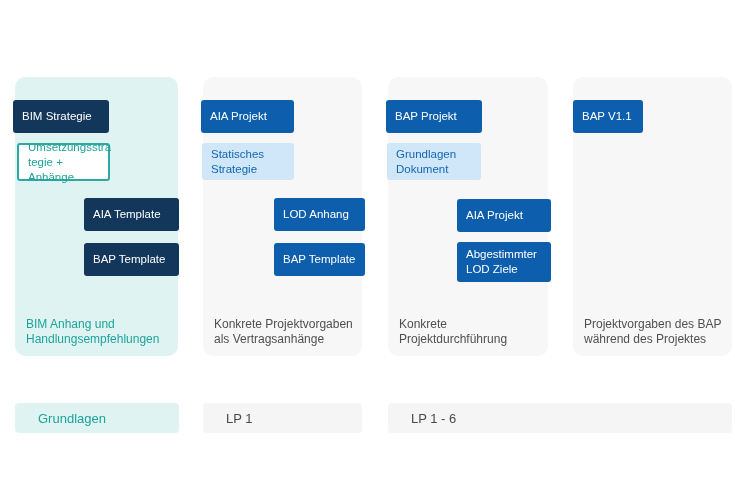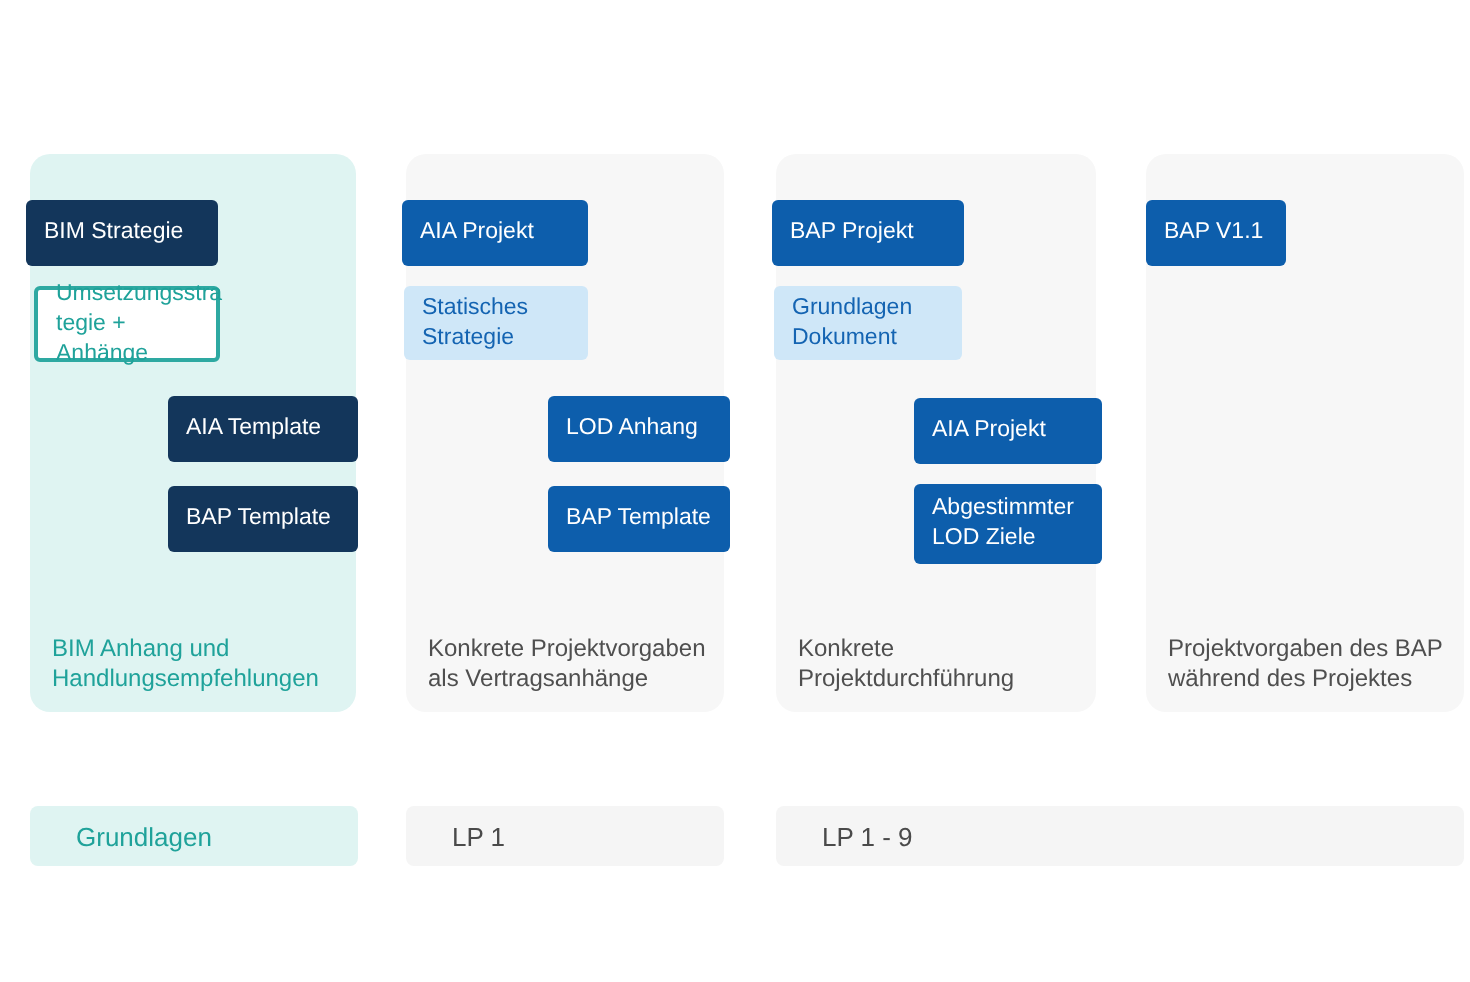--- a/index.html
+++ b/index.html
@@ -117,15 +117,15 @@
   </div>
 
   <div class="panel panel-gray" id="col4">
     <div class="box box-blue row1" style="width:70px;left:0;">BAP V1.1</div>
     <div class="caption caption-gray">Projektvorgaben des BAP
 während des Projektes</div>
   </div>
 
   <div class="footer-box footer-teal" id="f1">Grundlagen</div>
   <div class="footer-box footer-gray" id="f2">LP 1</div>
-  <div class="footer-box footer-gray" id="f3">LP 1 - 9</div>
+  <div class="footer-box footer-gray" id="f3">LP 1 - 6</div>
 
 </div>
 
 </body></html>

